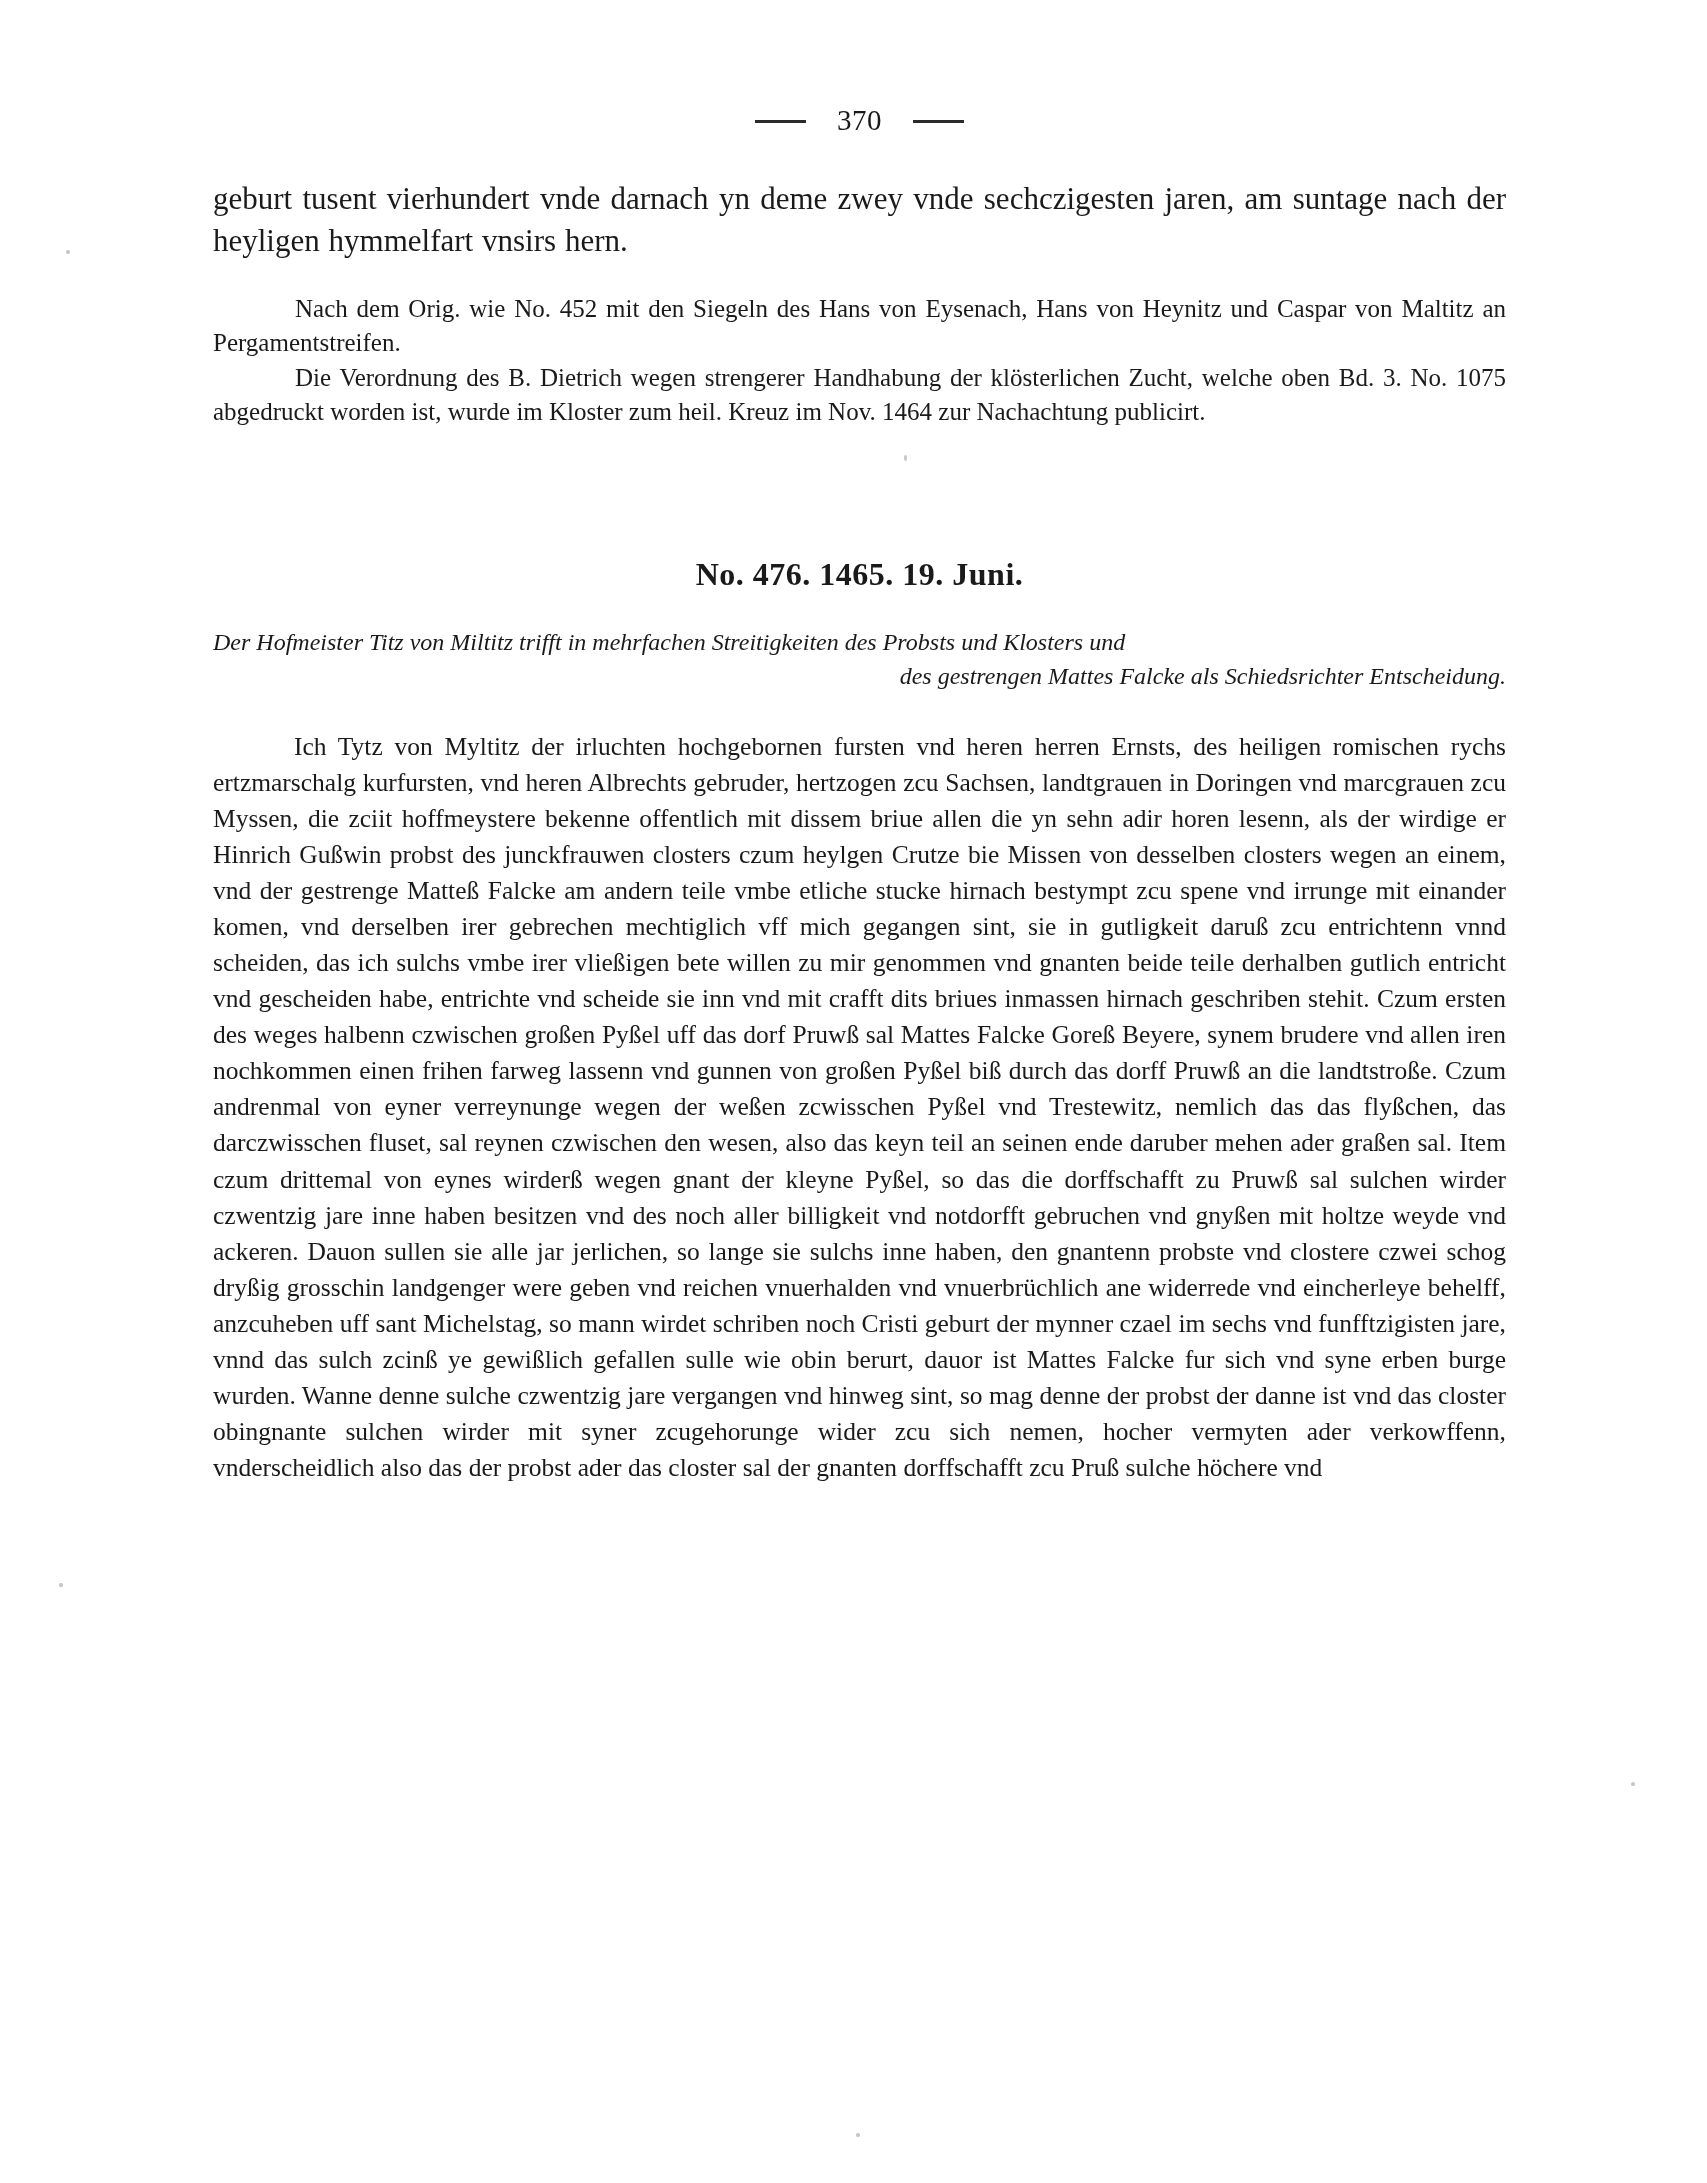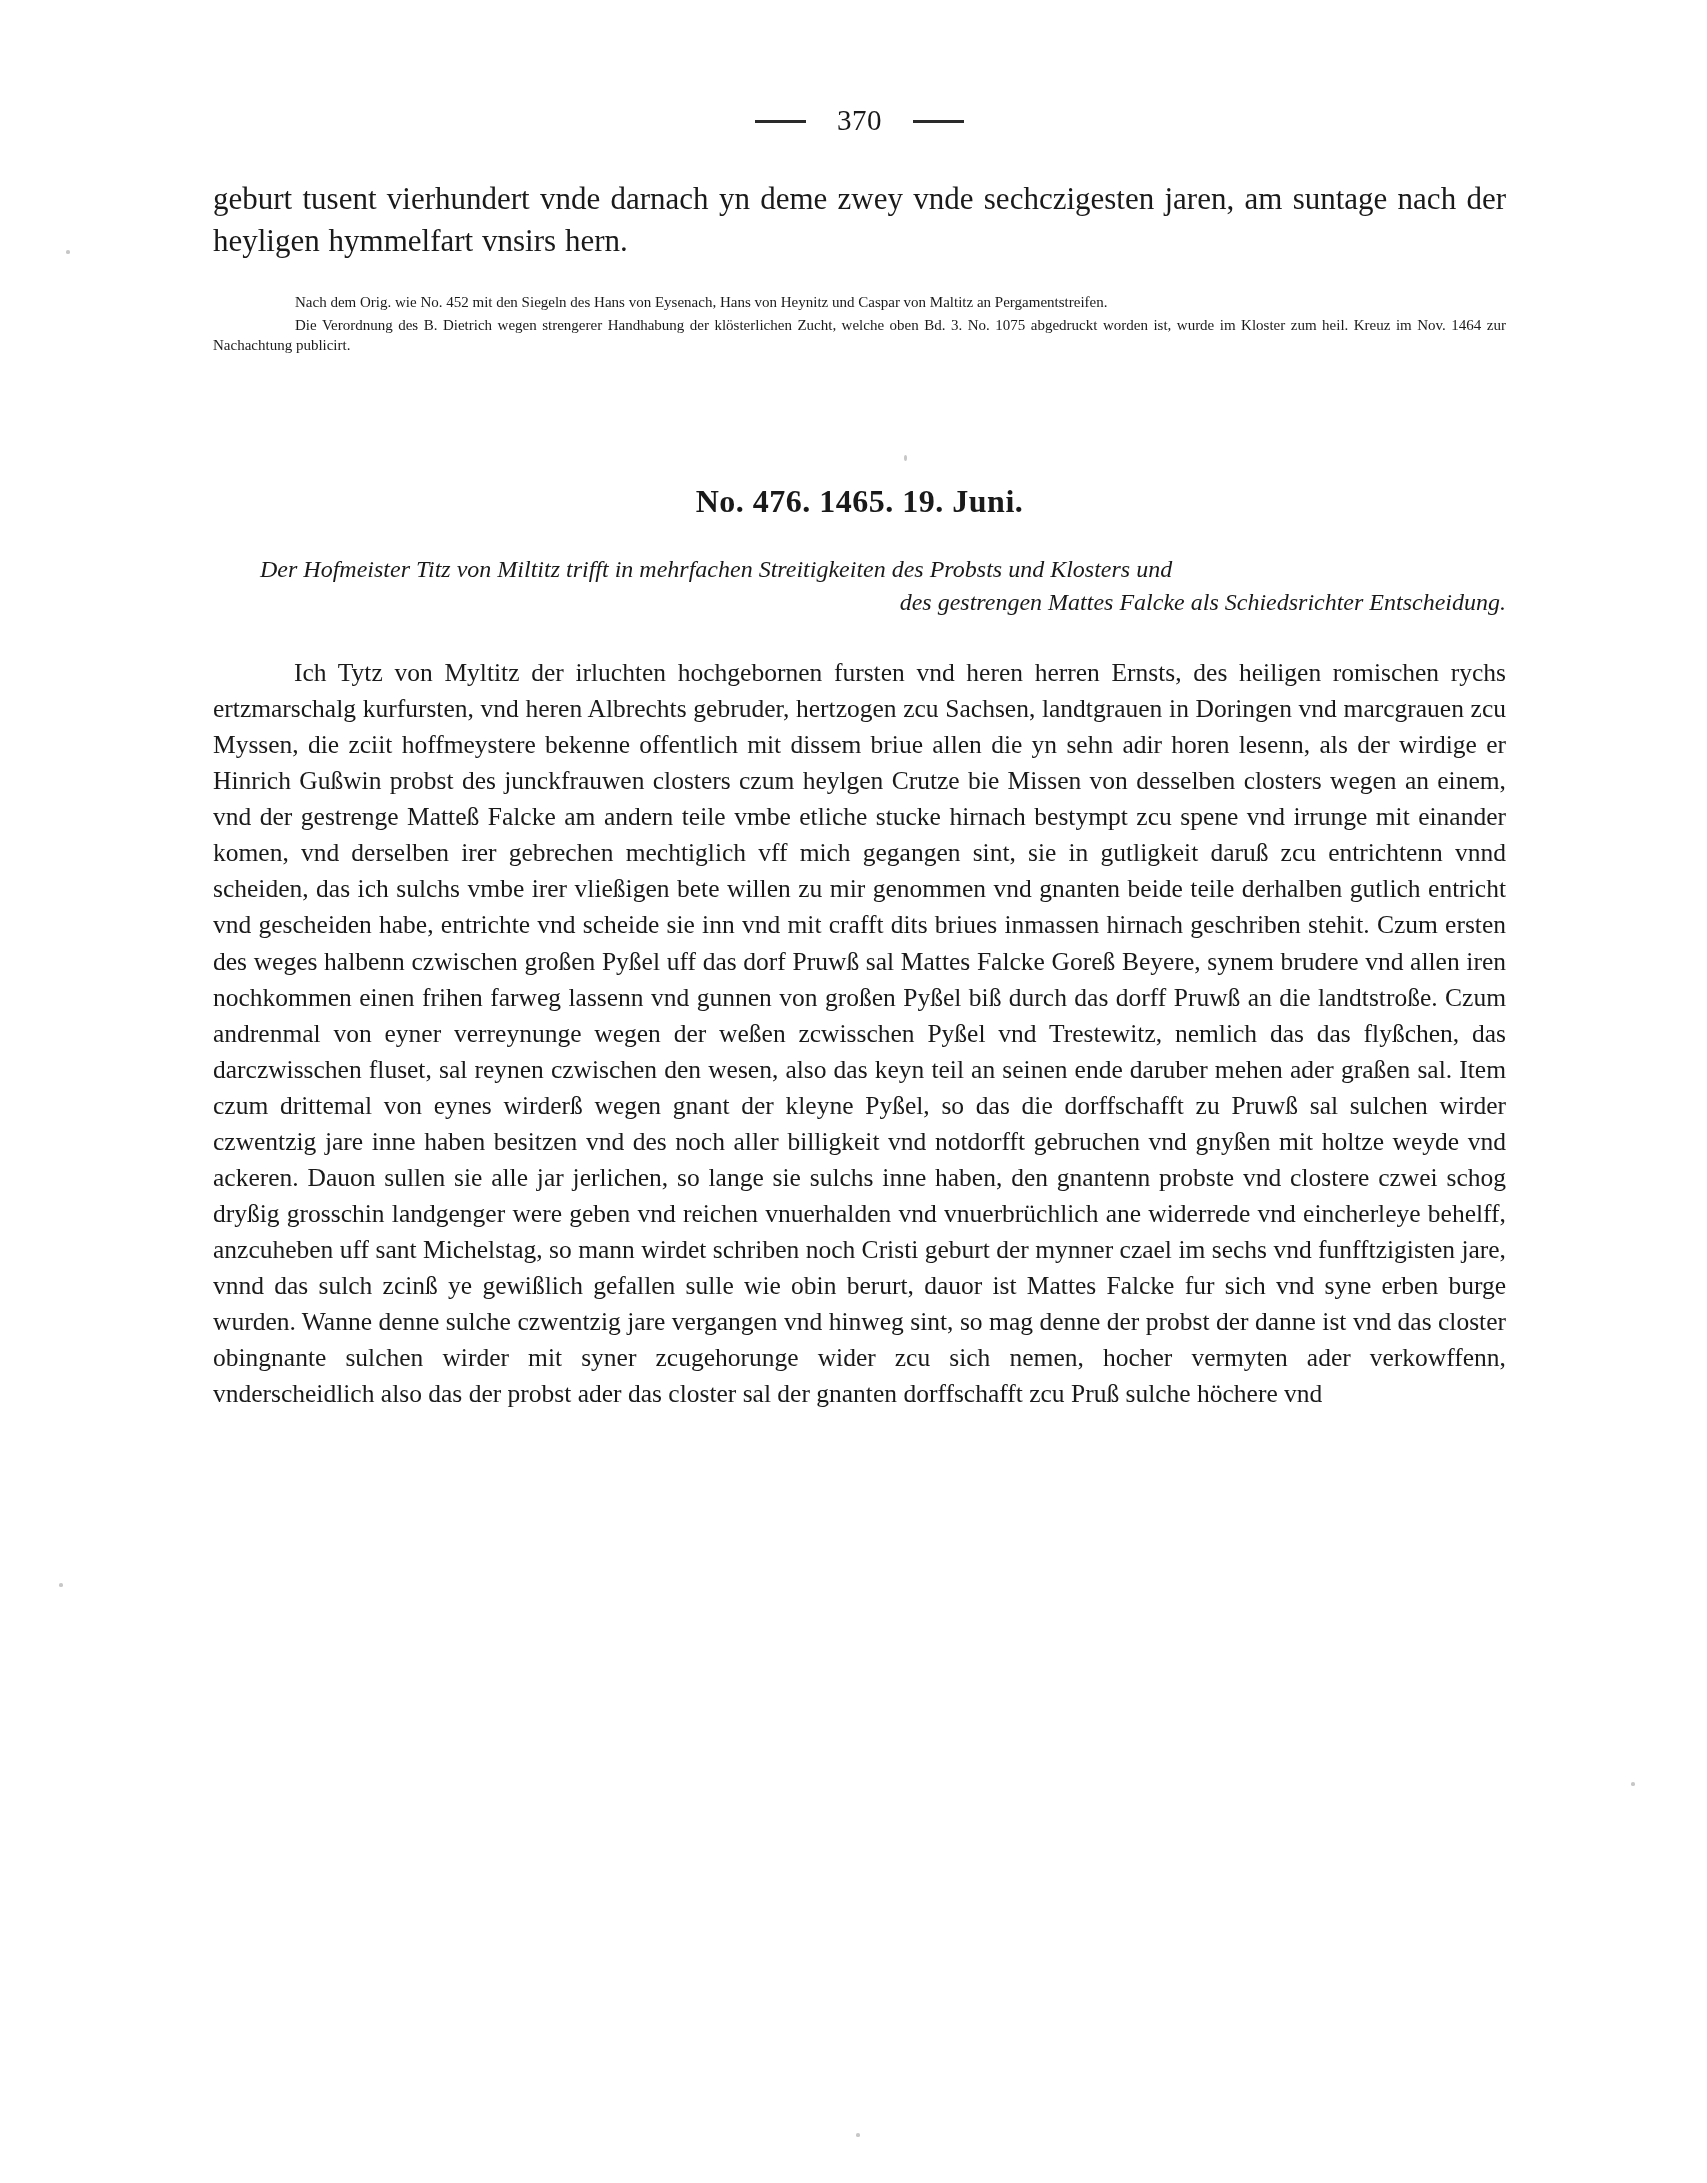--- a/index.html
+++ b/index.html
@@ -54,21 +54,21 @@
     line-height: 1.36;
     text-align: justify;
     text-justify: inter-word;
     word-spacing: 1.1px;
   }
   .body-text p { margin: 0; }
 
   
   .notes {
     margin-top: 30px;
-    font-size: 15px;
+    font-size: 25px;
     line-height: 1.34;
     text-align: justify;
   }
   .notes p {
     margin: 0 0 2.1px 0;
     text-indent: 82px;
   }
 
   
   .doc-number {
@@ -78,21 +78,21 @@
     font-weight: bold;
     letter-spacing: 0.5px;
   }
   .doc-summary {
     margin-top: 33px;
     font-size: 24px;
     font-style: italic;
     line-height: 1.4;
     text-align: center;
   }
-  .doc-summary .line1 { display: block; text-align: justify; margin-left: 47px; }
+  .doc-summary .line1 { display: block; text-align: justify; }
   .doc-summary .line2 { display: block; text-align: right; }
 
   
   .charter {
     margin-top: 35px;
     font-size: 25.5px;
     line-height: 1.415;
     text-align: justify;
     text-justify: inter-word;
   }

